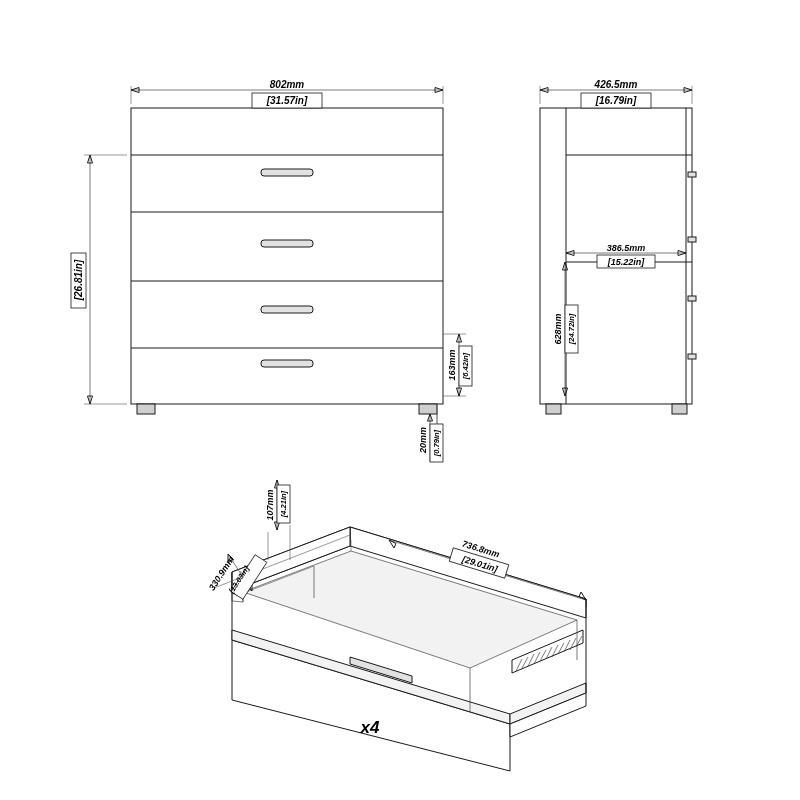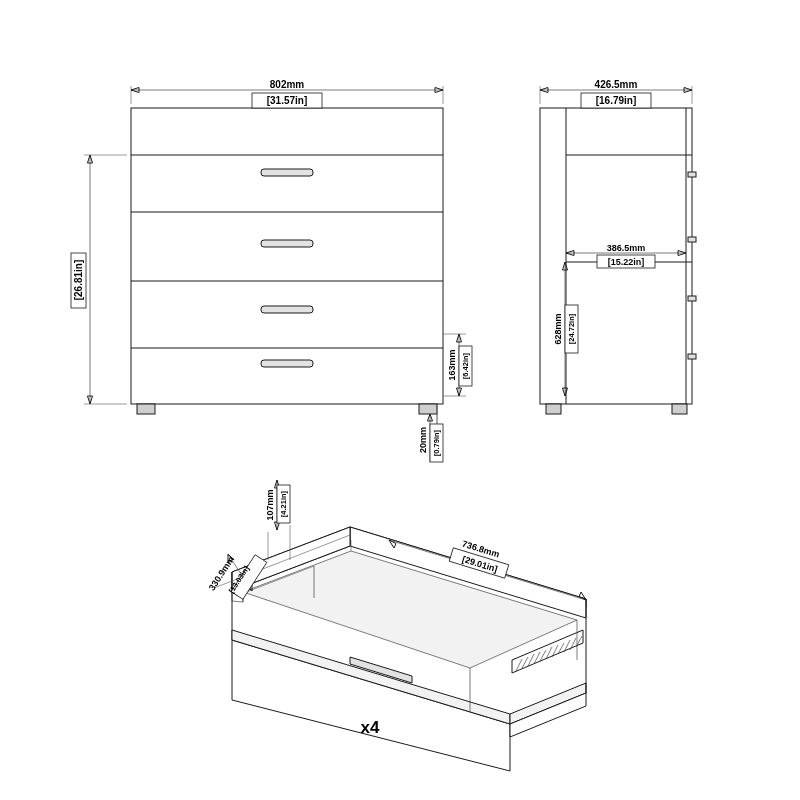--- a/index.html
+++ b/index.html
@@ -11,20 +11,21 @@
     width: 800px;
     height: 800px;
     overflow: hidden;
     font-family: "Liberation Sans", sans-serif;
     color: #000000;
   }
   #canvas {
     position: relative;
     width: 800px;
     height: 733px;
+    font-style: italic;
   }
   svg.diagram {
     position: absolute;
     top: 0;
     left: 0;
     width: 800px;
     height: 800px;
   }
   .dim-text {
     font-family: "Liberation Sans", sans-serif;

